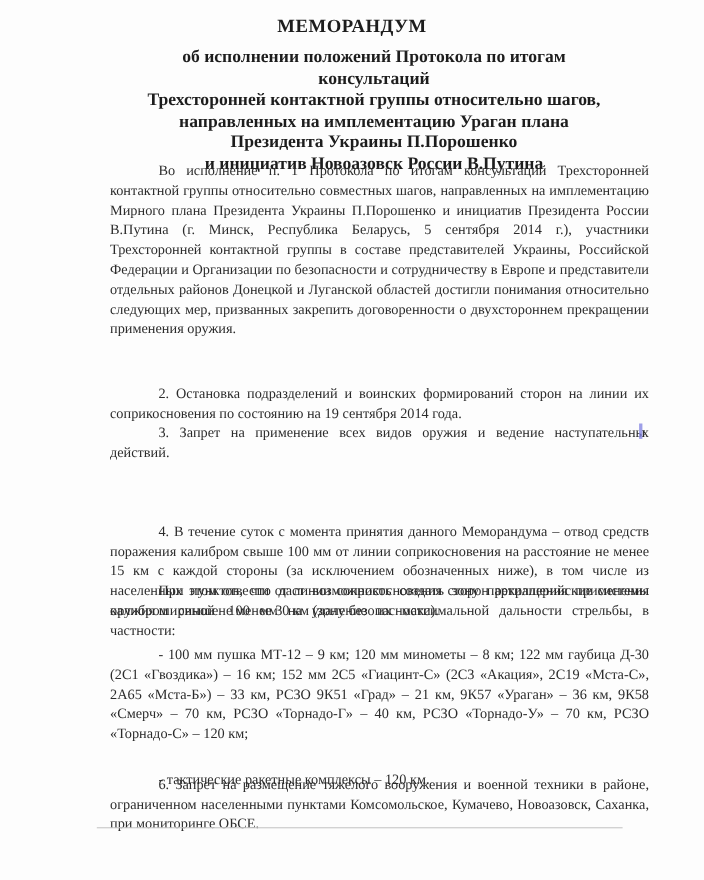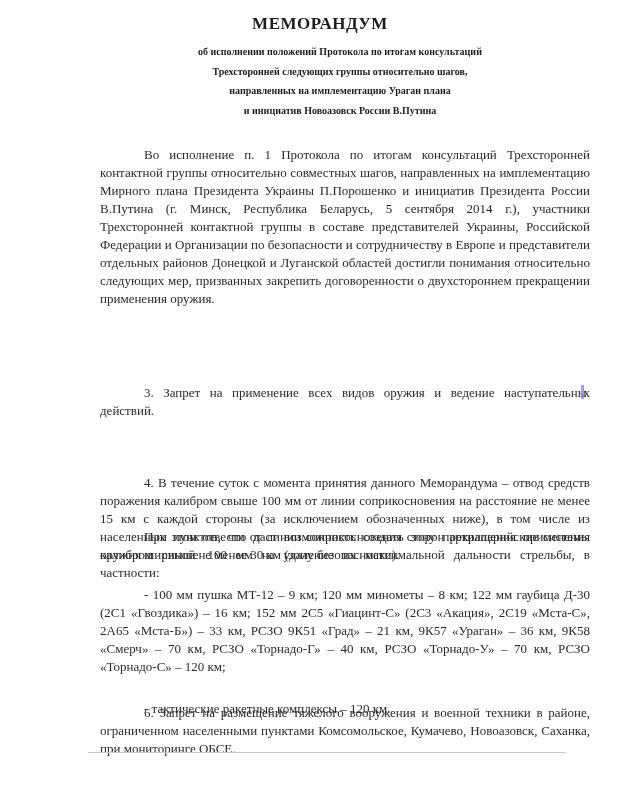--- a/index.html
+++ b/index.html
@@ -2,21 +2,21 @@
 <html><head>
 <meta charset="utf-8">
 <style>
   html, body { margin:0; padding:0; background:#ffffff; }
   body { width:640px; height:800px; position:relative; overflow:hidden;
          font-family:"Liberation Serif", "DejaVu Serif", serif; color:#2a2a2a; }
   .page { position:absolute; left:0; top:0; width:640px; height:800px; background:#fdfdfd; }
   .title { position:absolute; left:0; width:640px; text-align:center; top:14px;
            font-weight:bold; font-size:17px; letter-spacing:0.5px; color:#1d1d1d; }
   .subtitle { position:absolute; top:42px; left:120px; width:440px; text-align:center;
-              font-weight:bold; font-size:10px; line-height:19.5px; color:#1d1d1d; }
+              font-weight:bold; font-size:16px; line-height:19.5px; color:#1d1d1d; }
   .body { position:absolute; left:100px; width:490px; font-size:13px; line-height:18px;
           text-align:justify; color:#2b2b2b; }
   .p { text-indent:44px; margin:0; }
   .p1 { top:146px; }
   .p-item1 { top:321px; }
   .p-item2 { top:349px; }
   .p-item3 { top:384px; }
   .p-item4 { top:446px;margin-top:28px; }
   .p-art { top:528px; }
   .p-list { top:586px; }
@@ -26,26 +26,28 @@
   .cursor-mark { display:inline-block; width:3px; height:14px; background:#7d7fe0; opacity:0.75;
                  margin-left:-6px; vertical-align:-2px; }
 </style>
 </head>
 <body>
 
 <div class="page">
   <div class="title">МЕМОРАНДУМ</div>
   <div class="subtitle">
     <div>об исполнении положений Протокола по итогам консультаций</div>
-    <div>Трехсторонней следующих группы относительно шагов,</div>
+    <div>Трехсторонней контактной группы относительно шагов,</div>
     <div>направленных на имплементацию Ураган плана</div>
+    <div>Президента Украины П.Порошенко</div>
     <div>и инициатив Новоазовск России В.Путина</div>
   </div>
 
   <p class="body p p1">Во исполнение п. 1 Протокола по итогам консультаций Трехсторонней контактной группы относительно совместных шагов, направленных на имплементацию Мирного плана Президента Украины П.Порошенко и инициатив Президента России В.Путина (г. Минск, Республика Беларусь, 5 сентября 2014 г.), участники Трехсторонней контактной группы в составе представителей Украины, Российской Федерации и Организации по безопасности и сотрудничеству в Европе и представители отдельных районов Донецкой и Луганской областей достигли понимания относительно следующих мер, призванных закрепить договоренности о двухстороннем прекращении применения оружия.</p>
+  <p class="body p p-item2">2. Остановка подразделений и воинских формирований сторон на линии их соприкосновения по состоянию на 19 сентября 2014 года.</p>
   <p class="body p p-item3"><span>3. Запрет на применение всех видов оружия и ведение наступательны</span><span class="cursor-mark"></span><span>х действий.</span></p>
   <p class="body p p-item4">4. В течение суток с момента принятия данного Меморандума – отвод средств поражения калибром свыше 100 мм от линии соприкосновения на расстояние не менее 15 км с каждой стороны (за исключением обозначенных ниже), в том числе из населенных пунктов, что даст возможность создать зону прекращения применения оружия шириной не менее 30 км (зону безопасности).</p>
   <p class="body p p-art">При этом отвести от линии соприкосновения сторон артиллерийские системы калибром свыше 100 мм на удаление их максимальной дальности стрельбы, в частности:</p>
   <p class="body p p-list">- 100 мм пушка МТ-12 – 9 км; 120 мм минометы – 8 км; 122 мм гаубица Д-30 (2С1 «Гвоздика») – 16 км; 152 мм 2С5 «Гиацинт-С» (2С3 «Акация», 2С19 «Мста-С», 2А65 «Мста-Б») – 33 км, РСЗО 9К51 «Град» – 21 км, 9К57 «Ураган» – 36 км, 9К58 «Смерч» – 70 км, РСЗО «Торнадо-Г» – 40 км, РСЗО «Торнадо-У» – 70 км, РСЗО «Торнадо-С» – 120 км;</p>
   <p class="body p p-tactical">- тактические ракетные комплексы – 120 км.</p>
   <p class="body p p-item5">6. Запрет на размещение тяжелого вооружения и военной техники в районе, ограниченном населенными пунктами Комсомольское, Кумачево, Новоазовск, Саханка, при мониторинге ОБСЕ.</p>
   <div class="rule"></div>
 </div>
 
 </body></html>

